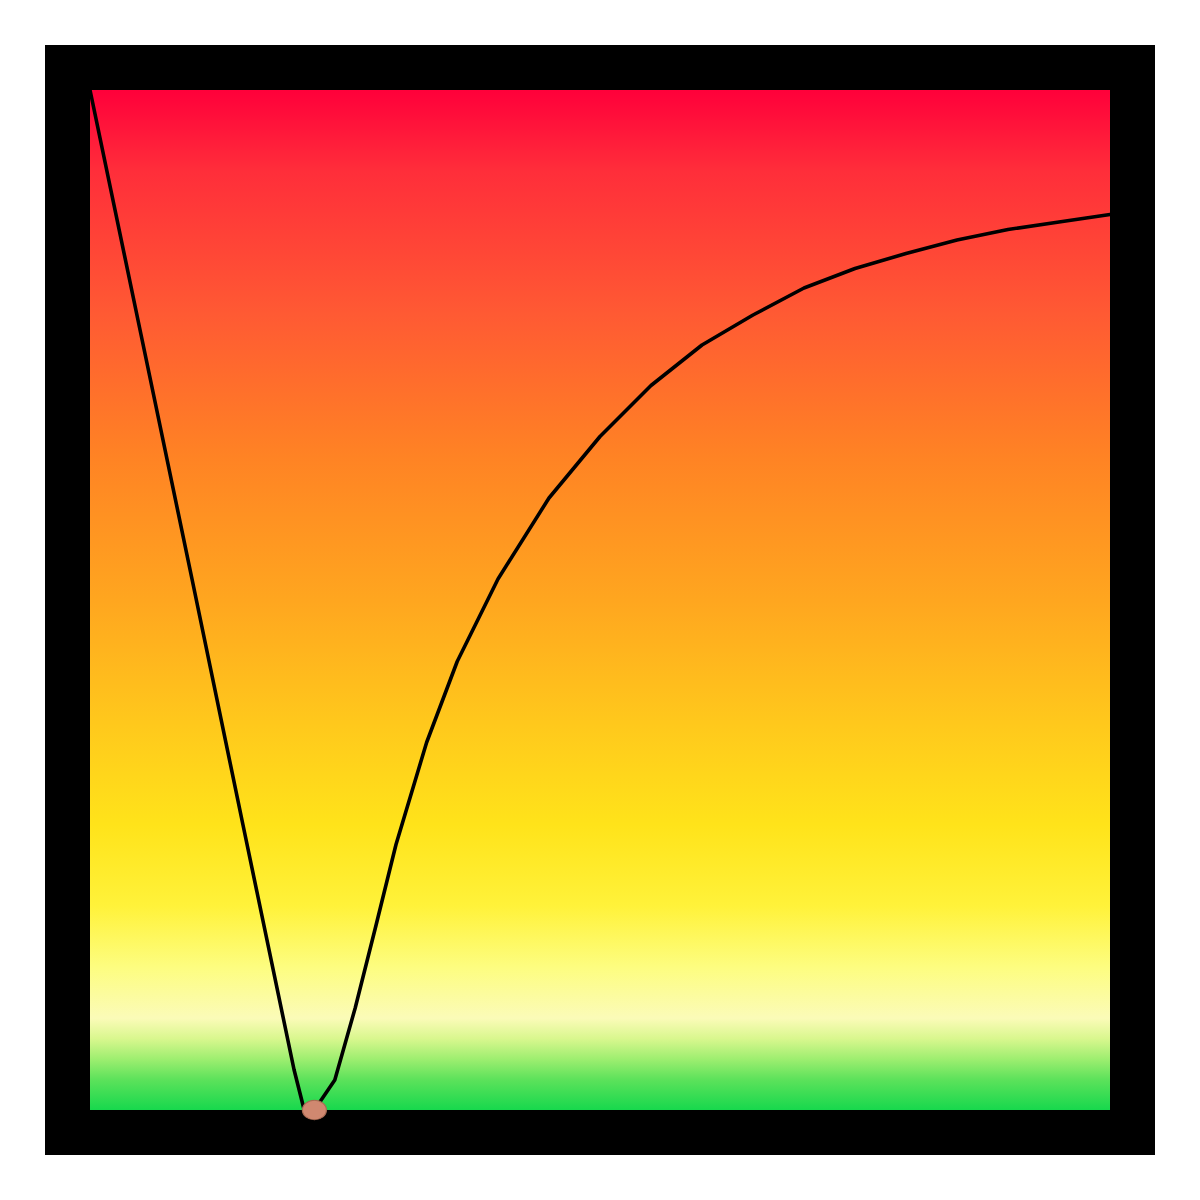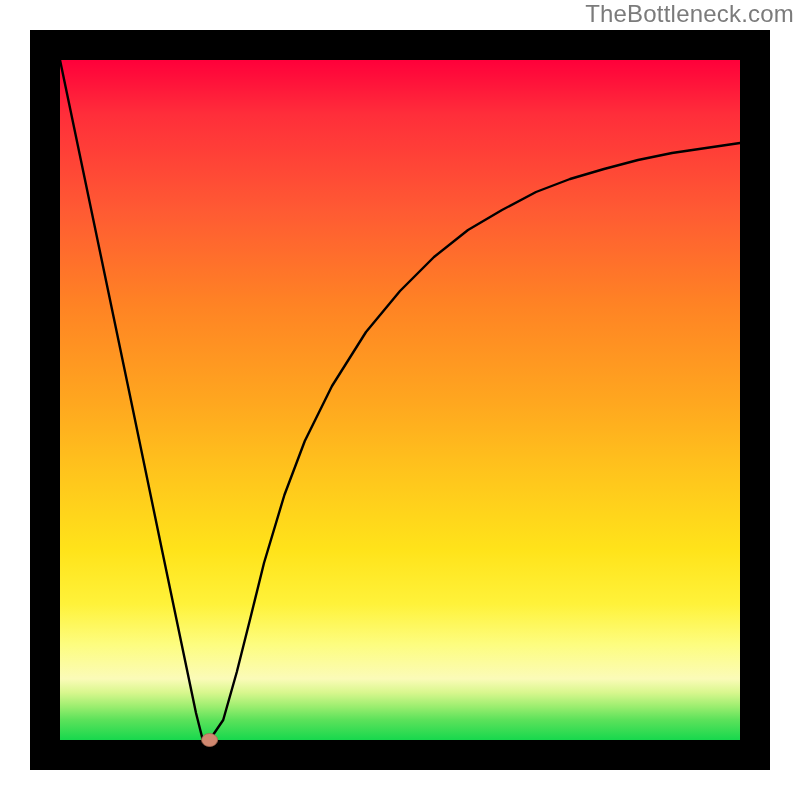--- a/index.html
+++ b/index.html
@@ -78,21 +78,20 @@
     fill: #d08870;
     stroke: #a86a53;
     stroke-width: 0.8;
   }
 </style>
 </head>
 <body>
 
 <div class="stage">
 
-  <div class="attribution">TheBottleneck.com</div>
 
   <div class="frame">
     <div class="plot">
       <svg class="curve" viewBox="0 0 680 680">
         <path d="M 0 0
                  L 34 163
                  L 68 326
                  L 102 490
                  L 136 653
                  L 142.8 680

